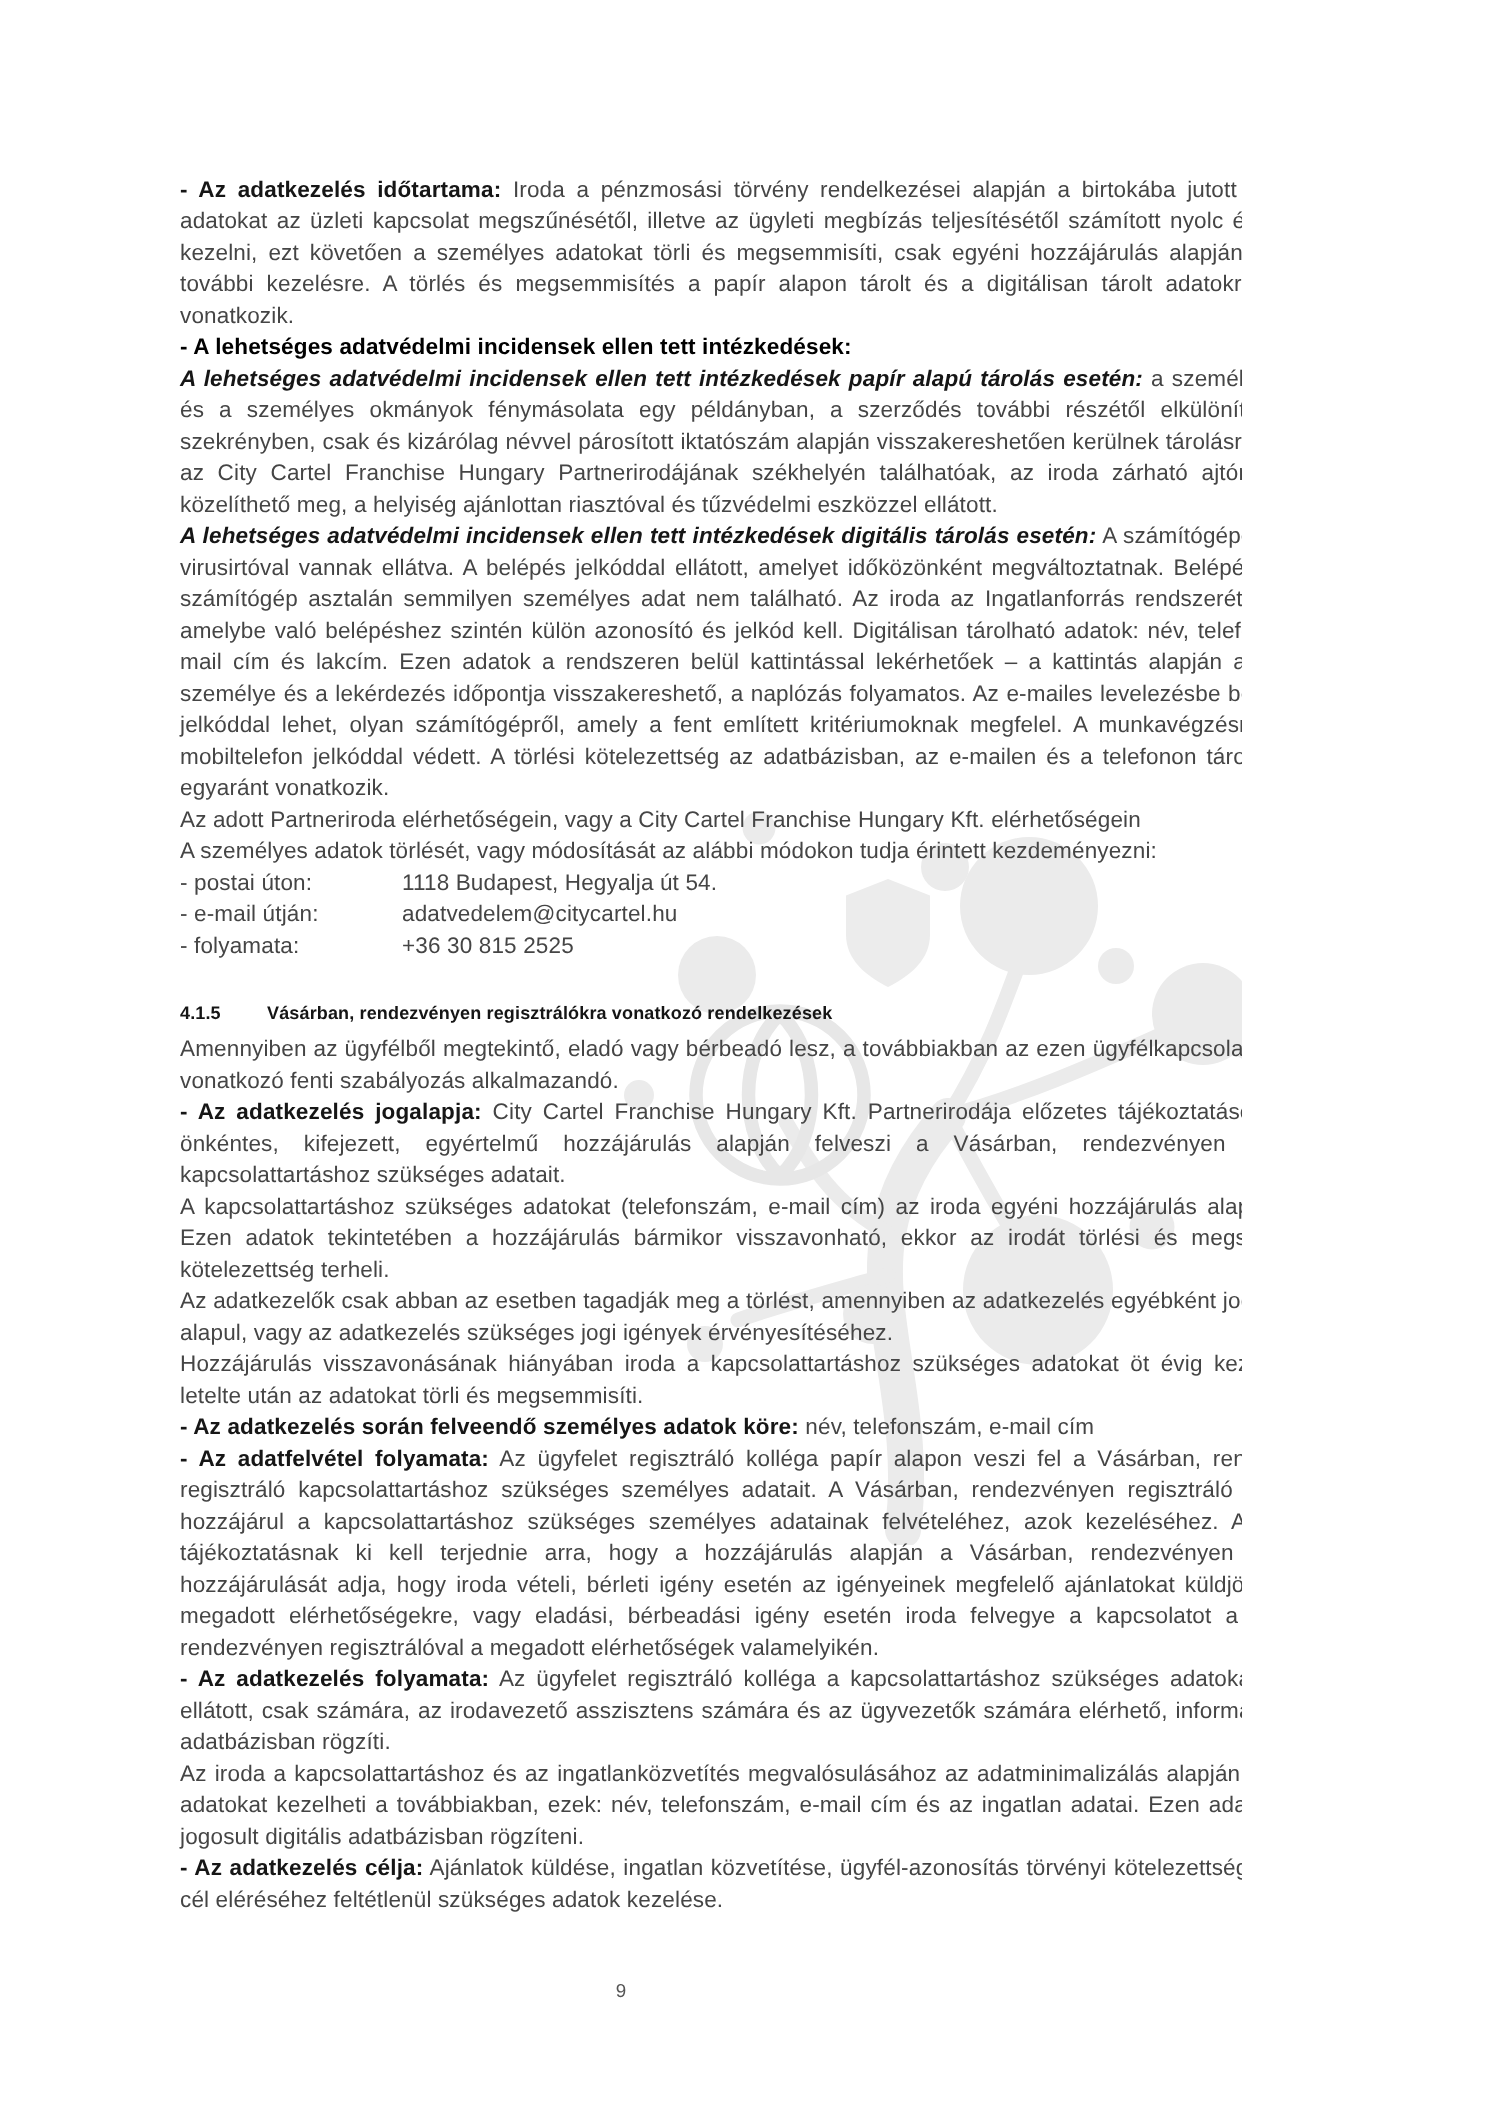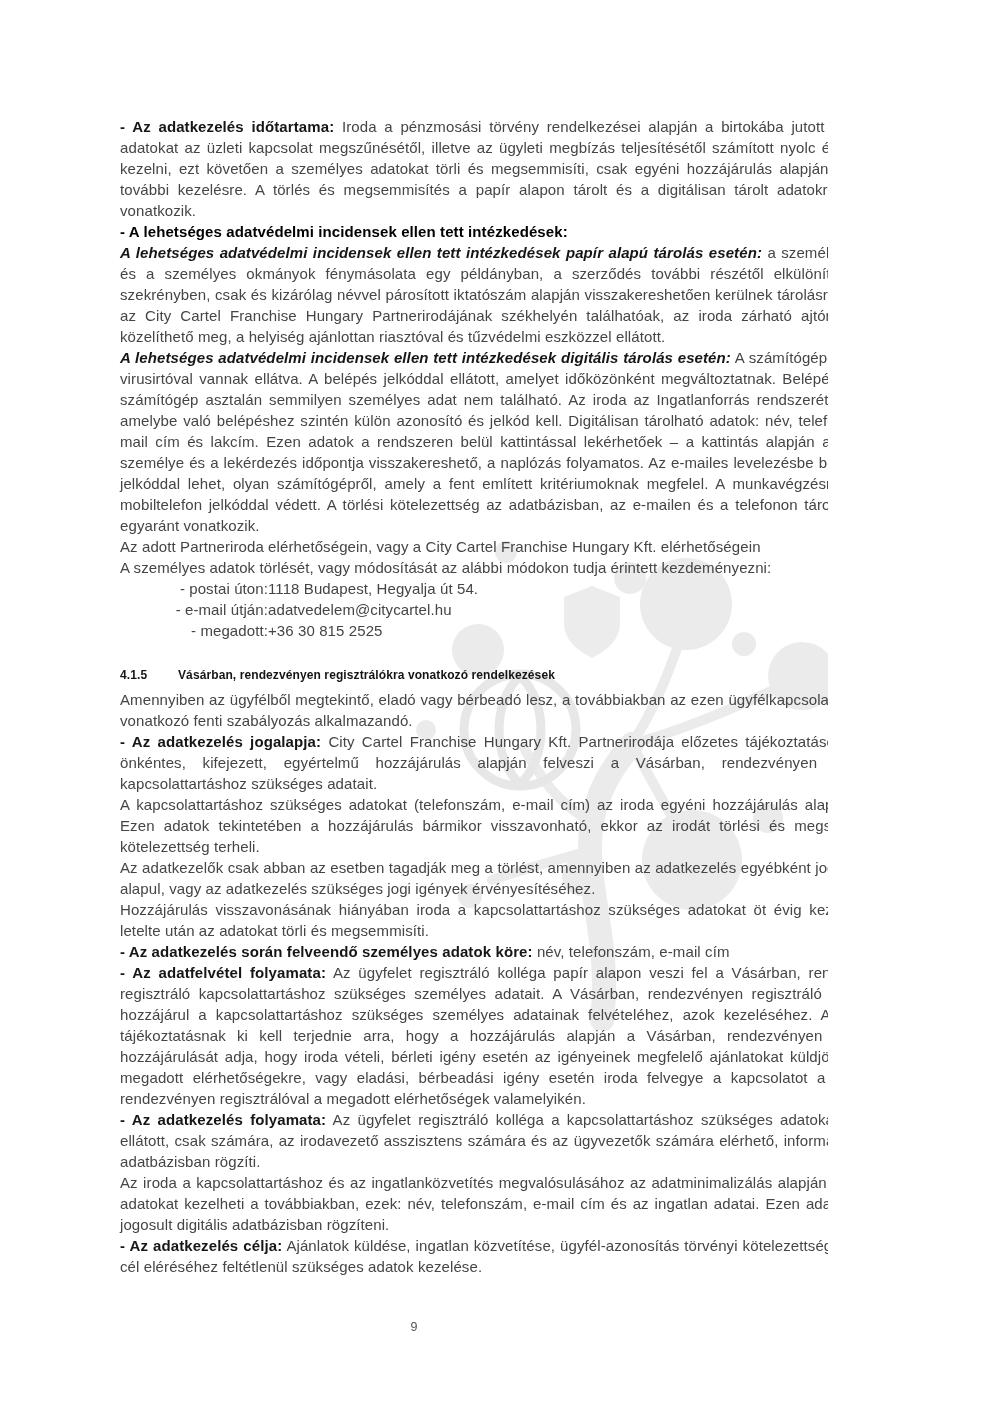--- a/index.html
+++ b/index.html
@@ -23,21 +23,21 @@
     z-index:1;
     font-size:15px; line-height:21px;
     color:#454545;
     text-align:justify;
     letter-spacing:.1px;
   }
   .content p { margin:0; }
   .lead { font-weight:bold; color:#161616; }
   .lead.italic { font-style:italic; }
   .bold-line { font-weight:bold; color:#000000; }
-  .contact-row { display:flex; text-align:right; }
+  .contact-row { display:flex; text-align:left; }
   .contact-label { width:148px; flex:0 0 148px; }
   .section-heading {
     margin:23px 0 3px 0;
     font-size:12px; line-height:22px;
     font-weight:bold; color:#151515;
     text-align:left;
     display:flex;
   }
   .sec-num { width:58px; flex:0 0 58px; }
   .page-number {
@@ -100,21 +100,21 @@
 
     <div class="contact-row">
       <span class="contact-label">- postai úton:</span>
       <span class="contact-value">1118 Budapest, Hegyalja út 54.</span>
     </div>
     <div class="contact-row">
       <span class="contact-label">- e-mail útján:</span>
       <span class="contact-value">adatvedelem@citycartel.hu</span>
     </div>
     <div class="contact-row">
-      <span class="contact-label">- megadott:</span>
+      <span class="contact-label">- folyamata:</span>
       <span class="contact-value">+36 30 815 2525</span>
     </div>
 
     <h2 class="section-heading">
       <span class="sec-num">4.1.5</span>
       <span class="sec-title">Vásárban, rendezvényen regisztrálókra vonatkozó rendelkezések</span>
     </h2>
 
     <p>Amennyiben az ügyfélből megtekintő, eladó vagy bérbeadó lesz, a továbbiakban az ezen ügyfélkapcsolati típusokra vonatkozó fenti szabályozás alkalmazandó.</p>
 

